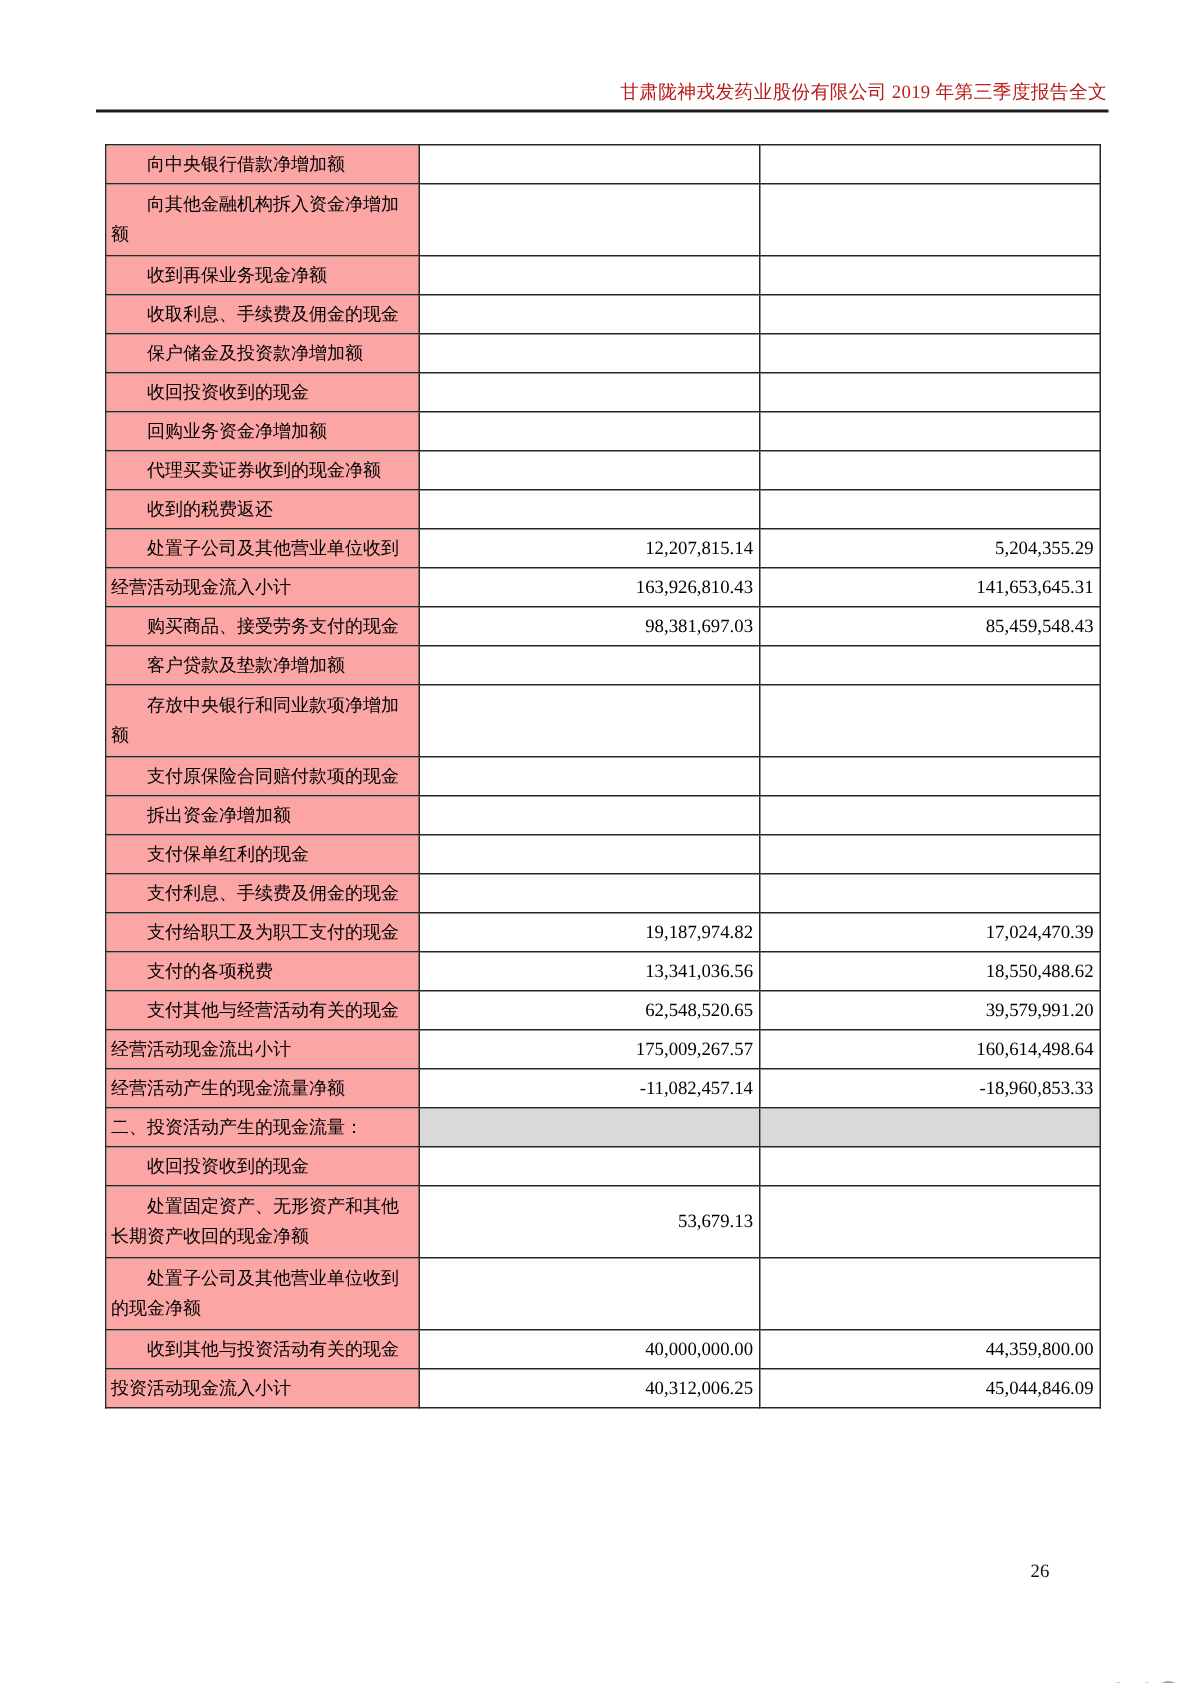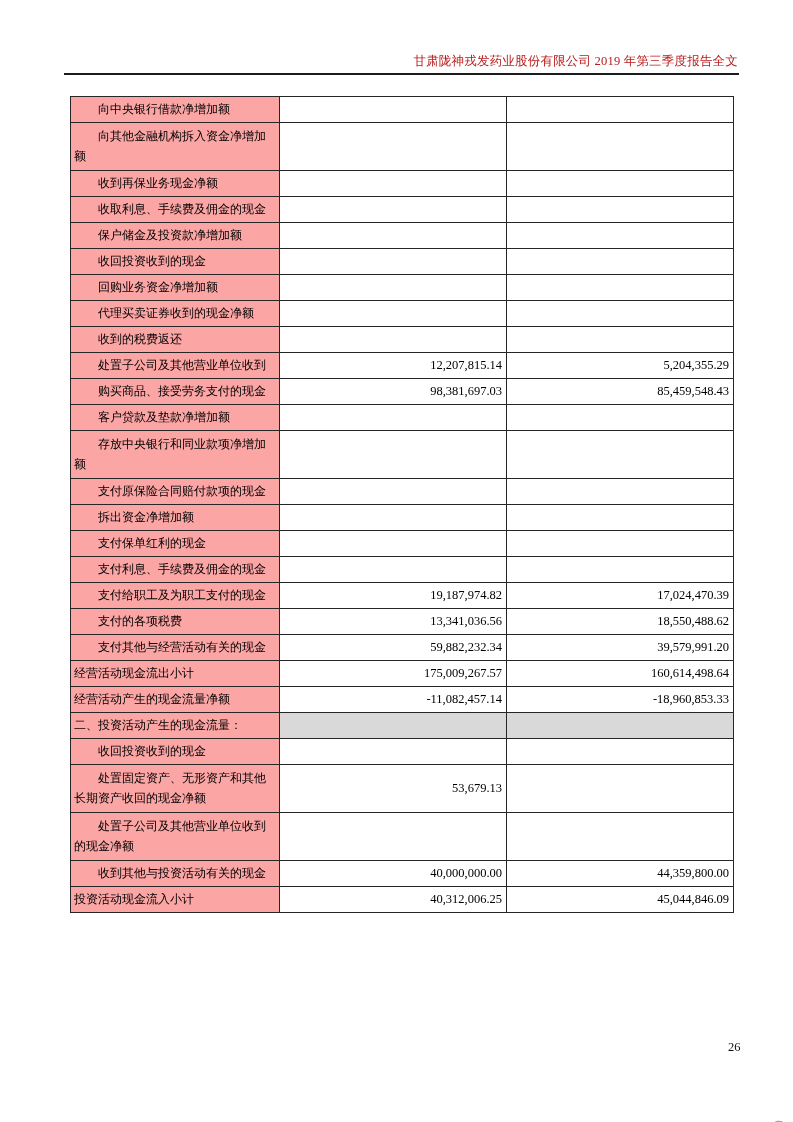--- a/index.html
+++ b/index.html
@@ -34,21 +34,21 @@
     white-space:pre;
     text-indent:0;
   }
   tr.ind td.lbl{text-indent:2em;}
   td.val{
     width:220px;background:#ffffff;text-align:right;
     font-size:12.5px;padding:0 4px 0 2px;white-space:nowrap;
   }
   tr.sec td.val{background:#d9d9d9;}
   .page-num{
-    position:absolute;top:1040px;left:728px;font-size:12.5px;color:#111;
+    position:absolute;top:1040px;left:687px;font-size:12.5px;color:#111;
   }
   .logo{
     position:absolute;top:1119px;right:4px;text-align:right;
     color:#a9a9a9;font-family:"Liberation Sans","DejaVu Sans",sans-serif;
     line-height:1.1;
   }
   .logo-row{display:flex;align-items:center;justify-content:flex-end;gap:2px;}
   .logo-brand{font-size:17px;font-weight:bold;letter-spacing:1px;color:#a0a0a0;}
   .logo-mark{width:20px;height:20px;display:inline-block;transform:rotate(-12deg);}
   .logo-cn{font-size:10px;letter-spacing:3px;margin-right:16px;margin-top:-1px;color:#a8a8a8;text-align:center;}
@@ -106,20 +106,25 @@
     <tr class="r ind">
         <td class="lbl">收到的税费返还</td>
         <td class="val"></td>
         <td class="val"></td>
       </tr>
     <tr class="r ind">
         <td class="lbl">处置子公司及其他营业单位收到</td>
         <td class="val">12,207,815.14</td>
         <td class="val">5,204,355.29</td>
       </tr>
+    <tr class="r">
+        <td class="lbl">经营活动现金流入小计</td>
+        <td class="val">163,926,810.43</td>
+        <td class="val">141,653,645.31</td>
+      </tr>
     <tr class="r ind">
         <td class="lbl">购买商品、接受劳务支付的现金</td>
         <td class="val">98,381,697.03</td>
         <td class="val">85,459,548.43</td>
       </tr>
     <tr class="r ind">
         <td class="lbl">客户贷款及垫款净增加额</td>
         <td class="val"></td>
         <td class="val"></td>
       </tr>
@@ -154,21 +159,21 @@
         <td class="val">19,187,974.82</td>
         <td class="val">17,024,470.39</td>
       </tr>
     <tr class="r ind">
         <td class="lbl">支付的各项税费</td>
         <td class="val">13,341,036.56</td>
         <td class="val">18,550,488.62</td>
       </tr>
     <tr class="r ind">
         <td class="lbl">支付其他与经营活动有关的现金</td>
-        <td class="val">59,882,232.34</td>
+        <td class="val">62,548,520.65</td>
         <td class="val">39,579,991.20</td>
       </tr>
     <tr class="r">
         <td class="lbl">经营活动现金流出小计</td>
         <td class="val">175,009,267.57</td>
         <td class="val">160,614,498.64</td>
       </tr>
     <tr class="r">
         <td class="lbl">经营活动产生的现金流量净额</td>
         <td class="val">-11,082,457.14</td>

